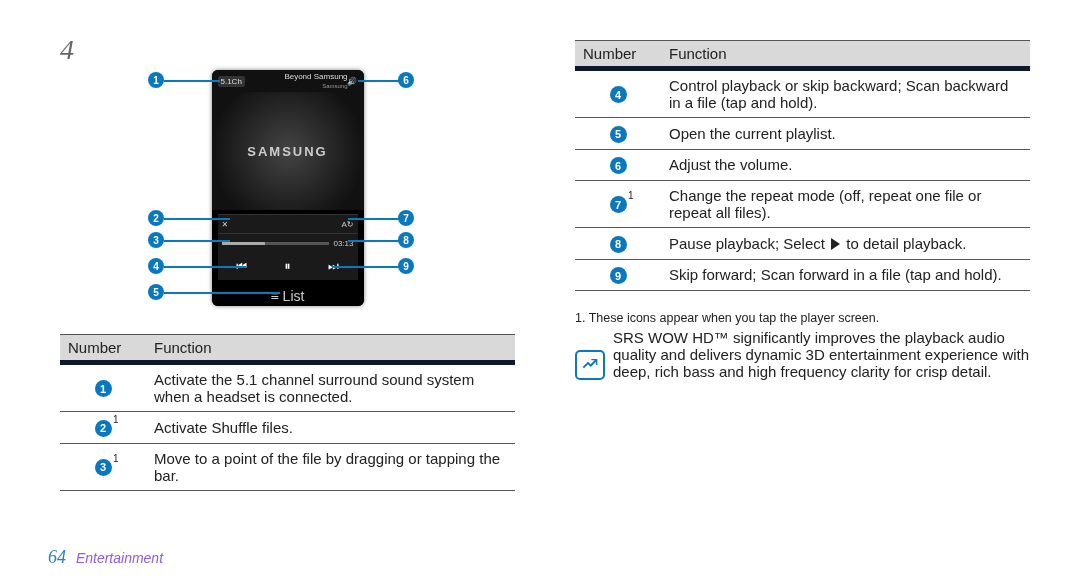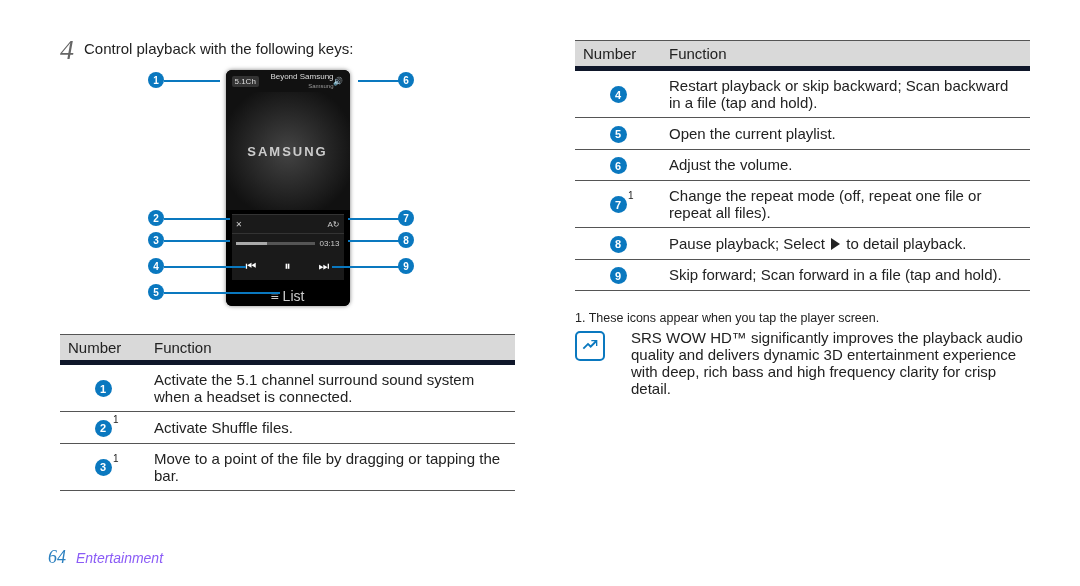--- a/index.html
+++ b/index.html
@@ -40,21 +40,21 @@
     margin: 6px 0 14px 0;
     text-align: center;
     position: relative;
     height: 250px;
   }
   .phone {
     position: absolute;
     left: 50%;
     transform: translateX(-50%);
     top: 0;
-    width: 124px;
+    width: 152px;
     height: 236px;
     background: #000;
     border-radius: 6px;
     overflow: hidden;
     box-shadow: 0 0 4px rgba(0,0,0,0.5);
   }
   .phone-top {
     height: 22px;
     background: #111;
     display: flex;
@@ -172,22 +172,22 @@
     border-bottom:6px solid transparent;
     vertical-align:-1px;
     margin:0 2px;
   }
   .footnote {
     font-size: 12.5px;
     margin: 20px 0 4px 0;
   }
   .note-box {
     display:flex;
-    gap:26px;
-    align-items:flex-start;
+    gap:8px;
+    align-items:flex-end;
     font-size:15px;
   }
   .note-icon {
     width:26px;height:26px;
     border:2px solid #0a78bf;
     border-radius:5px;
     display:flex;align-items:center;justify-content:center;
     flex-shrink:0;
     margin-top:2px;
   }
@@ -211,21 +211,20 @@
   }
 </style>
 </head>
 <body>
 
 <div class="page">
 
   <div class="col">
     <div class="step-row">
       <div class="step-num">4</div>
-      <div>Control playback with the following keys:</div>
     </div>
 
     <div class="diagram">
       <div class="phone">
         <div class="phone-top">
           <span style="background:#333;padding:1px 3px;border-radius:2px;">5.1Ch</span>
           <span style="flex:1;text-align:right;">
             <span>Beyond Samsung</span><br>
             <span style="font-size:6px;color:#999;">Samsung</span>
           </span>
@@ -305,21 +304,21 @@
 
   <div class="col">
     <table class="func">
       <tbody>
           <tr>
         <th class="num-cell">Number</th>
         <th>Function</th>
       </tr>
       <tr>
         <td class="num-cell"><span class="num-bubble">4</span></td>
-        <td>Restart playback or skip backward; Scan backward in a file (tap and hold).</td>
+        <td>Control playback or skip backward; Scan backward in a file (tap and hold).</td>
       </tr>
       <tr>
         <td class="num-cell"><span class="num-bubble">5</span></td>
         <td>Open the current playlist.</td>
       </tr>
       <tr>
         <td class="num-cell"><span class="num-bubble">6</span></td>
         <td>Adjust the volume.</td>
       </tr>
       <tr>

